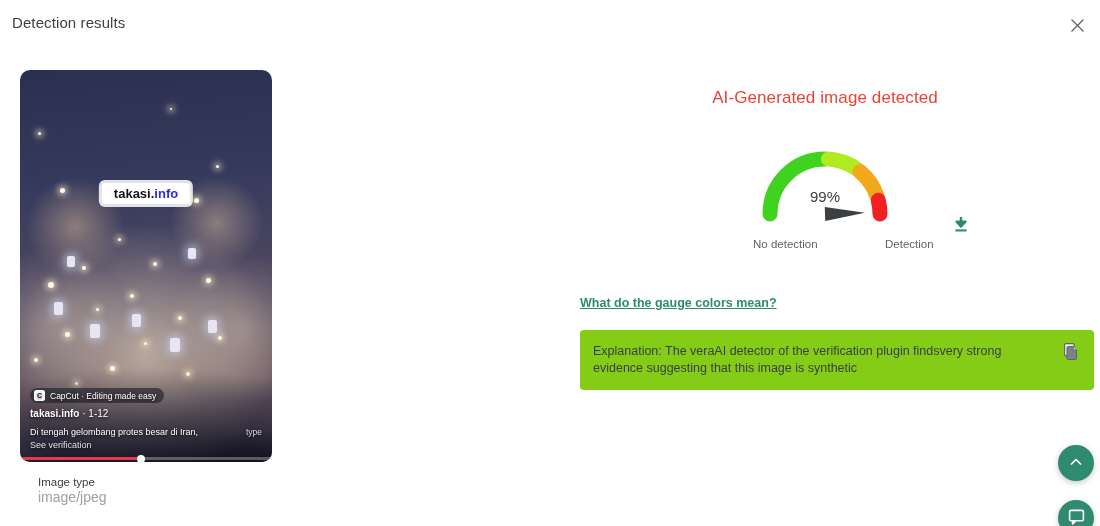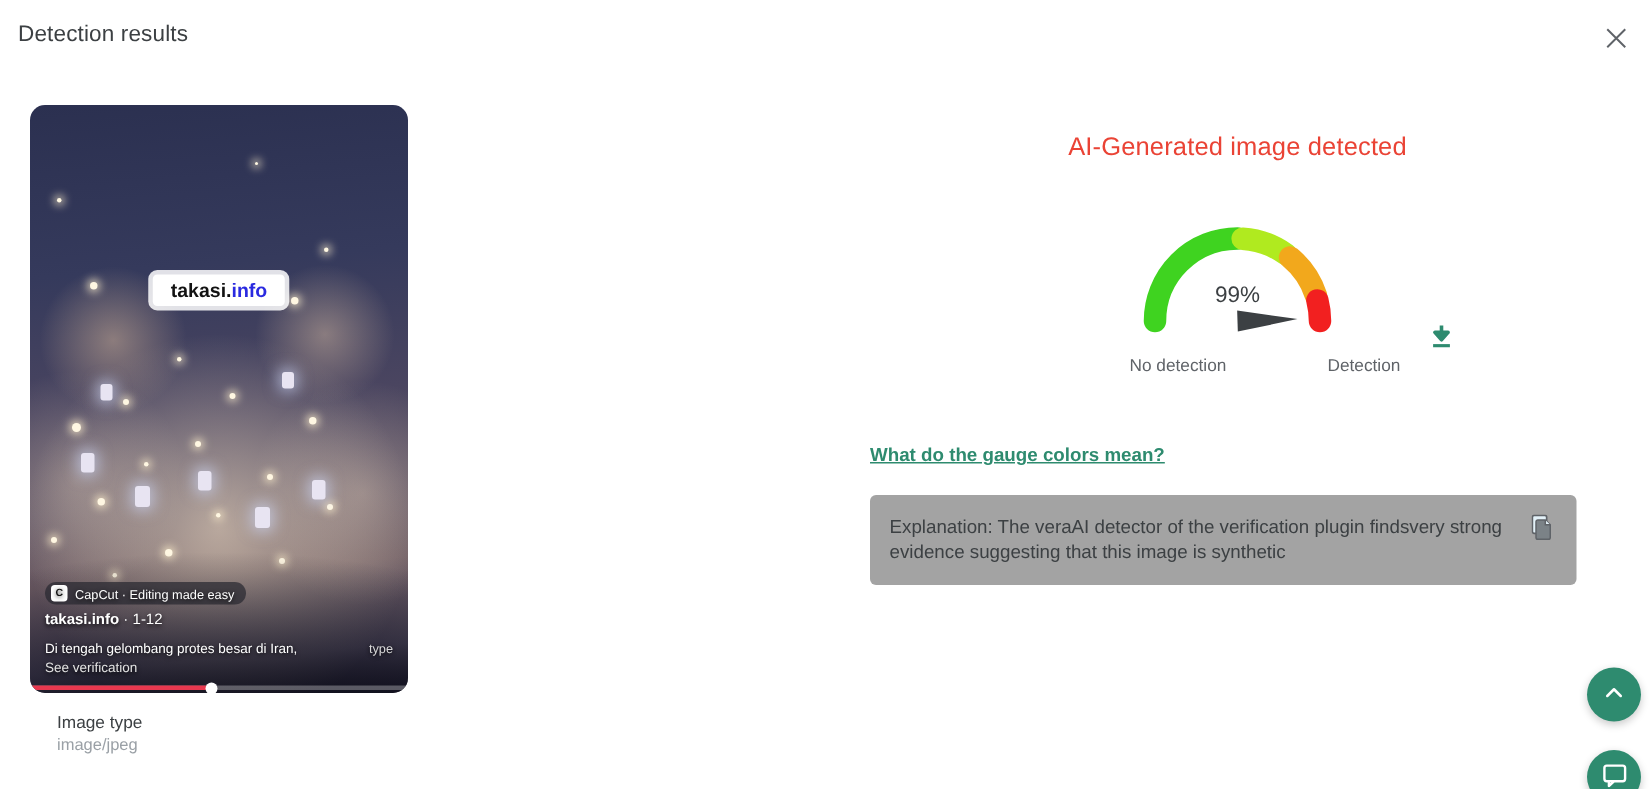--- a/index.html
+++ b/index.html
@@ -85,21 +85,21 @@
     background:rgba(255,255,255,.30);
   }
   .progress-fill{ position:absolute; left:0; top:0; height:3px; background:#e8384f; }
   .progress-dot{
     position:absolute; top:-2.5px; width:8px; height:8px; border-radius:50%;
     background:#fff; transform:translateX(-50%);
   }
 
   .meta { margin-top:13px; padding-left:18px; }
   .meta-label { font-size:11.5px; color:#3c4043; line-height:15px; }
-  .meta-value { font-size:11px; color:#9aa0a6; line-height:15px; }
+  .meta-value { font-size:14px; color:#9aa0a6; line-height:15px; }
 
   
   .right-col { position:absolute; left:580px; top:88px; width:490px; }
   .verdict{
     text-align:center; width:490px;
     font-size:17px; color:#ea4335; letter-spacing:.1px;
   }
 
   .gauge-wrap { position:relative; width:490px; height:120px; margin-top:18px; }
   .gauge { position:absolute; left:50%; transform:translateX(-50%); top:0; }
@@ -118,22 +118,22 @@
     width:22px; height:22px; background:transparent; border:none; cursor:pointer;
     display:flex; align-items:center; justify-content:center;
   }
 
   .gauge-link{
     display:block; margin-top:50px; margin-left:0;
     font-size:12.5px; color:#2e8b6f; text-decoration:underline; cursor:pointer;font-weight:bold;
   }
 
   .explain{
-    margin-top:20px; width:471px;
-    background:#a3a3a3; border-radius:4px;
+    margin-top:20px; width:514px;
+    background:#84cc16; border-radius:4px;
     padding:13px 46px 13px 13px; position:relative;
   }
   .explain-text{
     font-size:12.5px; line-height:17px; color:#3c4043;
   }
   .copy-btn{
     position:absolute; right:10px; top:11px;
     width:24px; height:24px; border:none; background:transparent; cursor:pointer;
     display:flex; align-items:center; justify-content:center;
   }

